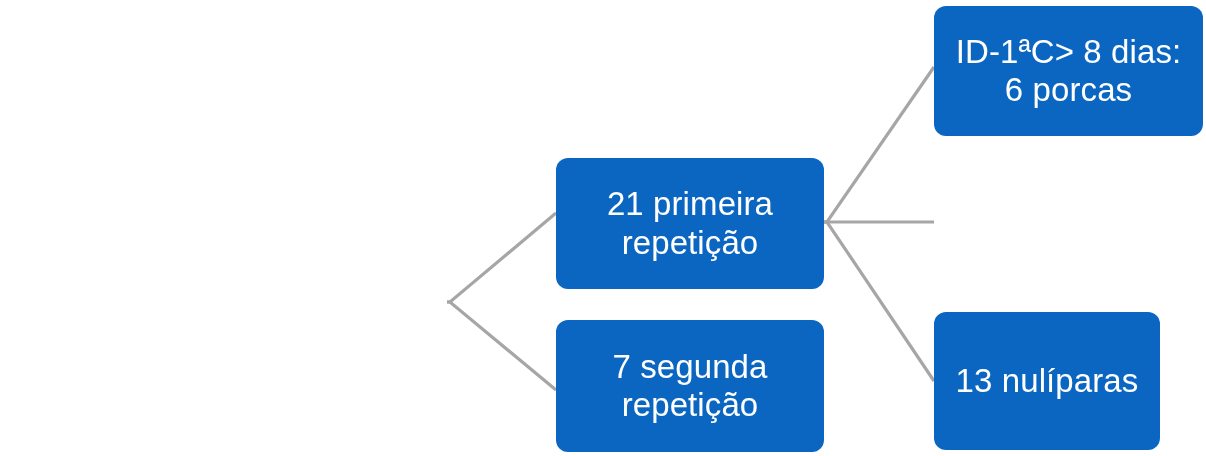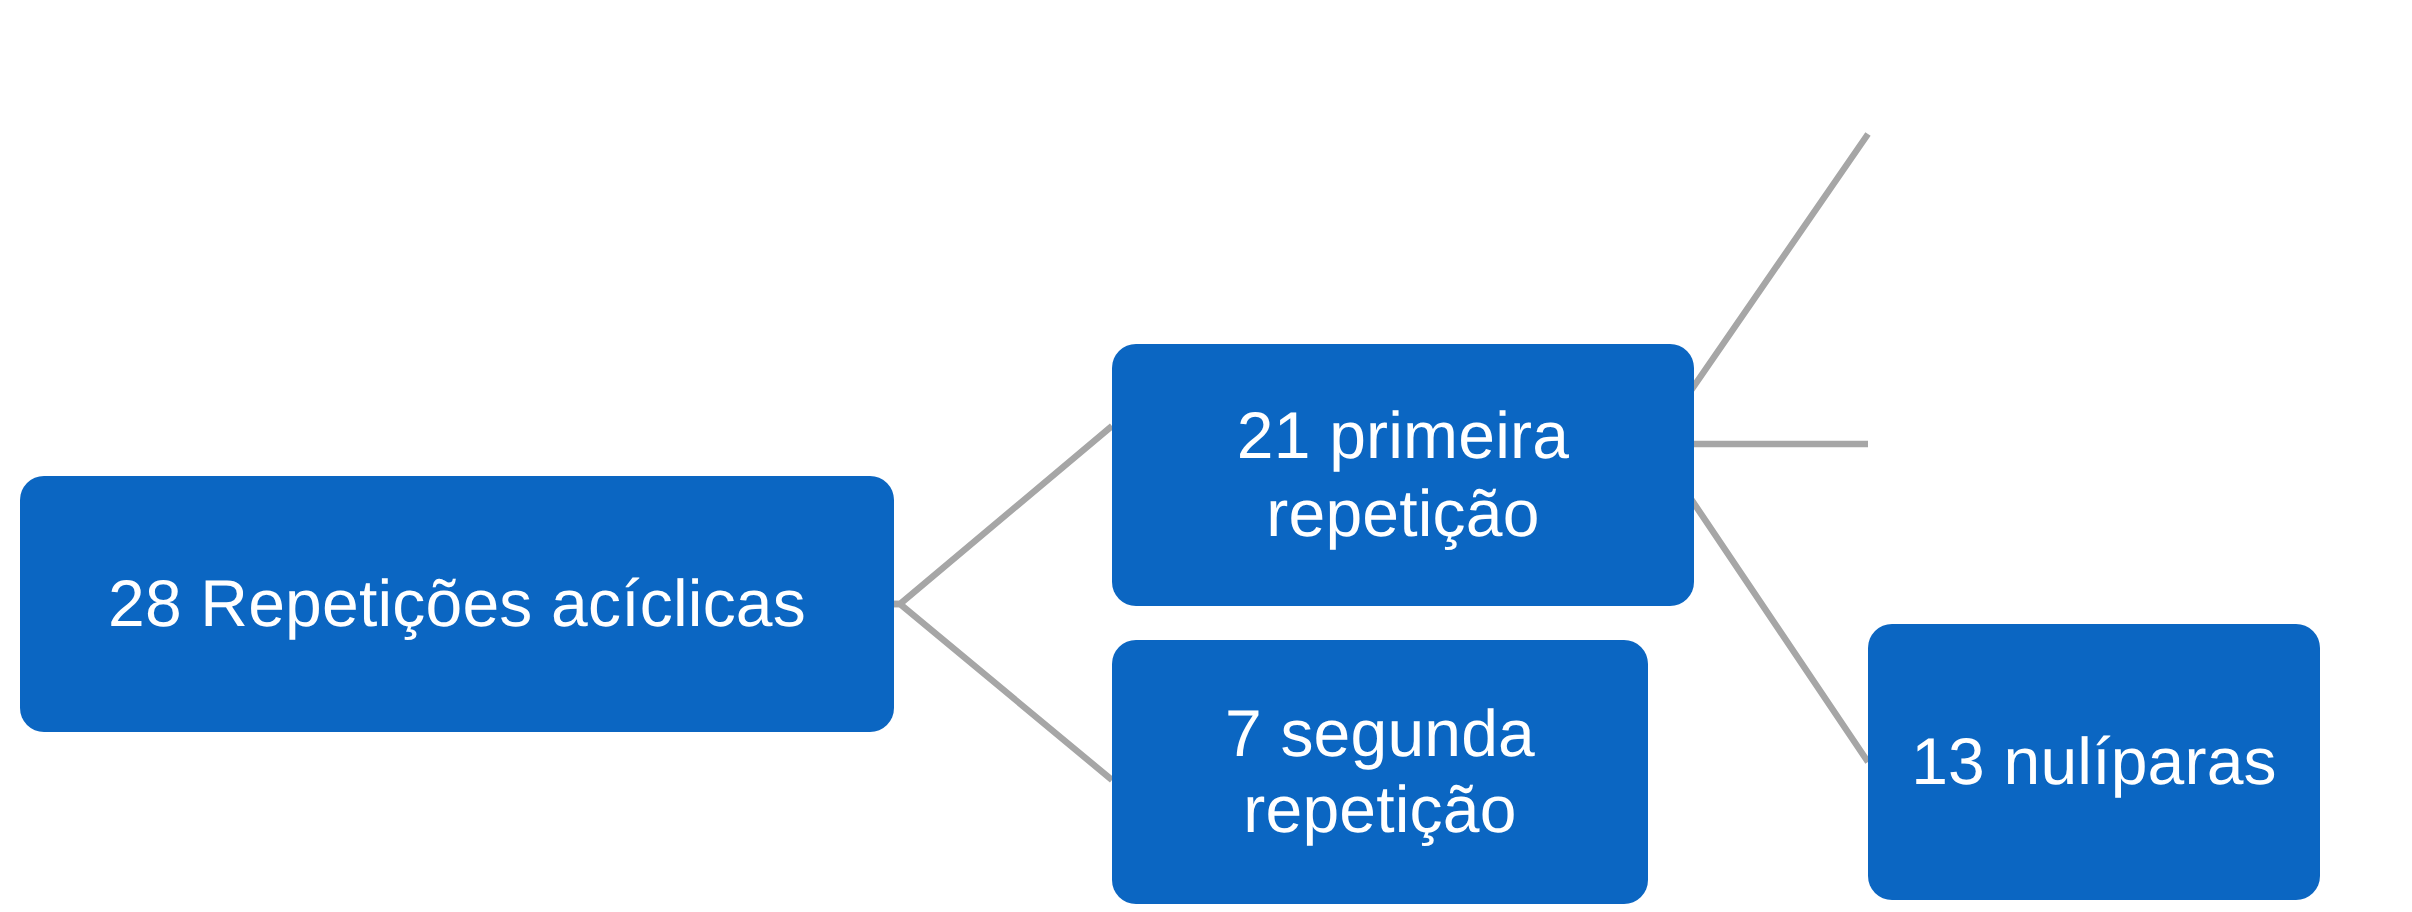--- a/index.html
+++ b/index.html
@@ -44,22 +44,22 @@
   
   #node-root {
     left: 10px;
     top: 238px;
     width: 437px;
     height: 128px;
   }
   
   #node-first-repeat {
     left: 556px;
-    top: 172px;
-    width: 291px;
+    top: 158px;
+    width: 268px;
     height: 131px;
   }
   #node-second-repeat {
     left: 556px;
     top: 320px;
     width: 268px;
     height: 132px;
   }
   
   #node-id-gt8 {
@@ -89,25 +89,26 @@
   <svg class="connector-layer" viewBox="0 0 1206 456" width="1206" height="456" xmlns="http://www.w3.org/2000/svg">
     <g stroke="#A6A6A6" stroke-width="3.2" fill="none" stroke-linecap="butt">
       <path d="M447,302 L450,302 L556,213"></path>
       <path d="M447,302 L450,302 L556,390"></path>
       <path d="M824,222 L827,222 L934,67"></path>
       <path d="M824,222 L934,222"></path>
       <path d="M824,222 L827,222 L934,381"></path>
     </g>
   </svg>
 
-  <div class="node" id="node-root">28 Repetições acíclicas</div>
 
   <div class="node" id="node-first-repeat">21 primeira
 repetição</div>
 
   <div class="node" id="node-second-repeat">7 segunda
 repetição</div>
 
+  <div class="node" id="node-id-gt8">ID-1ªC&gt; 8 dias:
+6 porcas</div>
 
 
   <div class="node" id="node-nuliparas">13 nulíparas</div>
 
 </div>
 
 </body></html>

